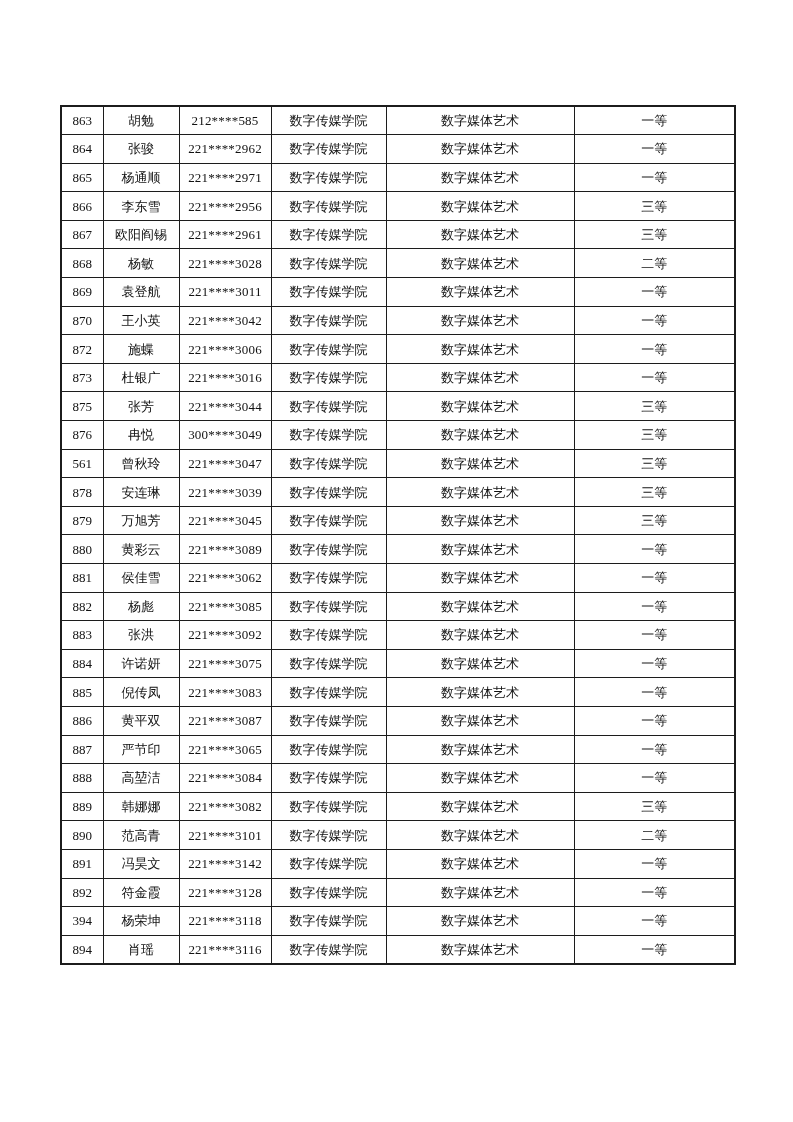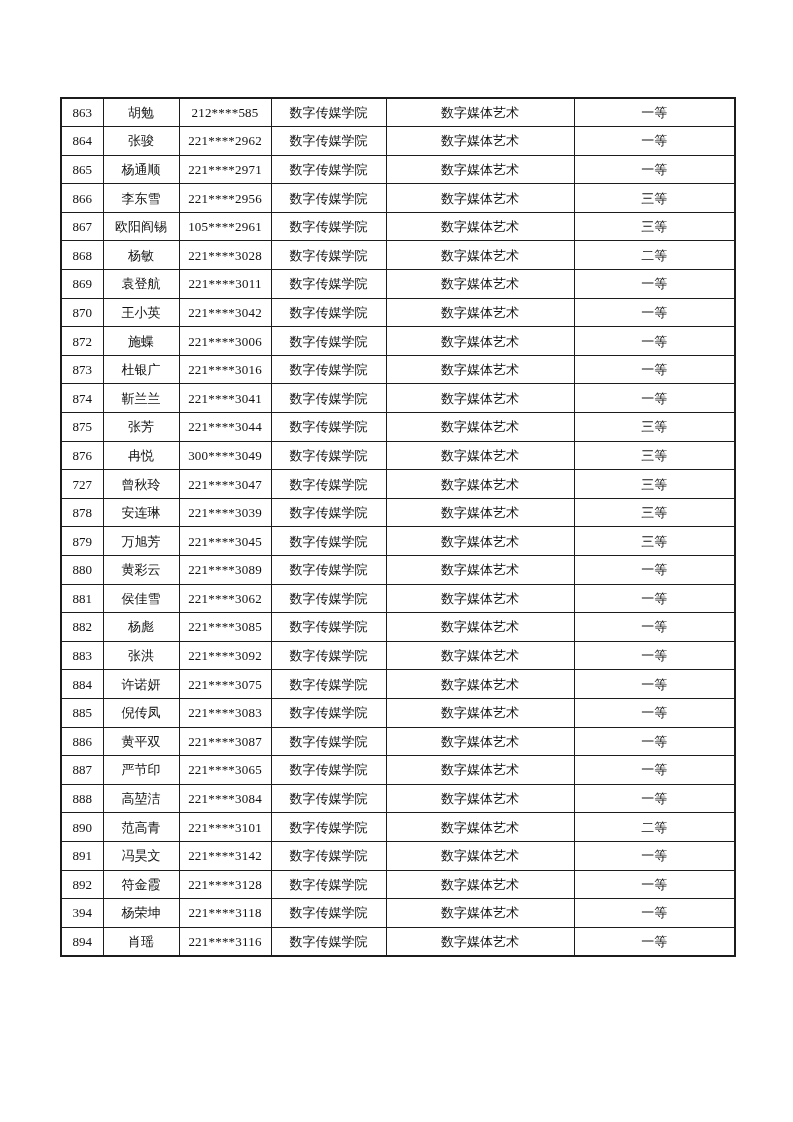--- a/index.html
+++ b/index.html
@@ -9,21 +9,21 @@
   body {
     width: 793px;
     height: 1122px;
     position: relative;
     background: #ffffff;
     font-family: "Liberation Serif", "DejaVu Serif", serif;
     overflow: hidden;
   }
   .page {
     position: absolute;
-    left: 0; top: 0;
+    left: 0; top: 8px;
     width: 793px;
     height: 862px;
     background: #ffffff;
   }
   table.award-table {
     position: absolute;
     left: 60px;
     top: 97px;
     width: 674px;
     border-collapse: collapse;
@@ -94,21 +94,21 @@
     <td class="col-name">李东雪</td>
     <td class="col-id">221****2956</td>
     <td class="col-college">数字传媒学院</td>
     <td class="col-major">数字媒体艺术</td>
     <td class="col-award">三等</td>
   </tr>
 
   <tr>
     <td class="col-index">867</td>
     <td class="col-name">欧阳阎锡</td>
-    <td class="col-id">105****2961</td>
+    <td class="col-id">221****2961</td>
     <td class="col-college">数字传媒学院</td>
     <td class="col-major">数字媒体艺术</td>
     <td class="col-award">三等</td>
   </tr>
 
   <tr>
     <td class="col-index">868</td>
     <td class="col-name">杨敏</td>
     <td class="col-id">221****3028</td>
     <td class="col-college">数字传媒学院</td>
@@ -146,49 +146,41 @@
 
   <tr>
     <td class="col-index">873</td>
     <td class="col-name">杜银广</td>
     <td class="col-id">221****3016</td>
     <td class="col-college">数字传媒学院</td>
     <td class="col-major">数字媒体艺术</td>
     <td class="col-award">一等</td>
   </tr>
 
-  <tr>
-    <td class="col-index">874</td>
-    <td class="col-name">靳兰兰</td>
-    <td class="col-id">221****3041</td>
-    <td class="col-college">数字传媒学院</td>
-    <td class="col-major">数字媒体艺术</td>
-    <td class="col-award">一等</td>
-  </tr>
 
   <tr>
     <td class="col-index">875</td>
     <td class="col-name">张芳</td>
     <td class="col-id">221****3044</td>
     <td class="col-college">数字传媒学院</td>
     <td class="col-major">数字媒体艺术</td>
     <td class="col-award">三等</td>
   </tr>
 
   <tr>
     <td class="col-index">876</td>
     <td class="col-name">冉悦</td>
     <td class="col-id">300****3049</td>
     <td class="col-college">数字传媒学院</td>
     <td class="col-major">数字媒体艺术</td>
     <td class="col-award">三等</td>
   </tr>
 
   <tr>
-    <td class="col-index">727</td>
+    <td class="col-index">561</td>
     <td class="col-name">曾秋玲</td>
     <td class="col-id">221****3047</td>
     <td class="col-college">数字传媒学院</td>
     <td class="col-major">数字媒体艺术</td>
     <td class="col-award">三等</td>
   </tr>
 
   <tr>
     <td class="col-index">878</td>
     <td class="col-name">安连琳</td>
@@ -281,20 +273,28 @@
 
   <tr>
     <td class="col-index">888</td>
     <td class="col-name">高堃洁</td>
     <td class="col-id">221****3084</td>
     <td class="col-college">数字传媒学院</td>
     <td class="col-major">数字媒体艺术</td>
     <td class="col-award">一等</td>
   </tr>
 
+  <tr>
+    <td class="col-index">889</td>
+    <td class="col-name">韩娜娜</td>
+    <td class="col-id">221****3082</td>
+    <td class="col-college">数字传媒学院</td>
+    <td class="col-major">数字媒体艺术</td>
+    <td class="col-award">三等</td>
+  </tr>
 
   <tr>
     <td class="col-index">890</td>
     <td class="col-name">范高青</td>
     <td class="col-id">221****3101</td>
     <td class="col-college">数字传媒学院</td>
     <td class="col-major">数字媒体艺术</td>
     <td class="col-award">二等</td>
   </tr>
 

